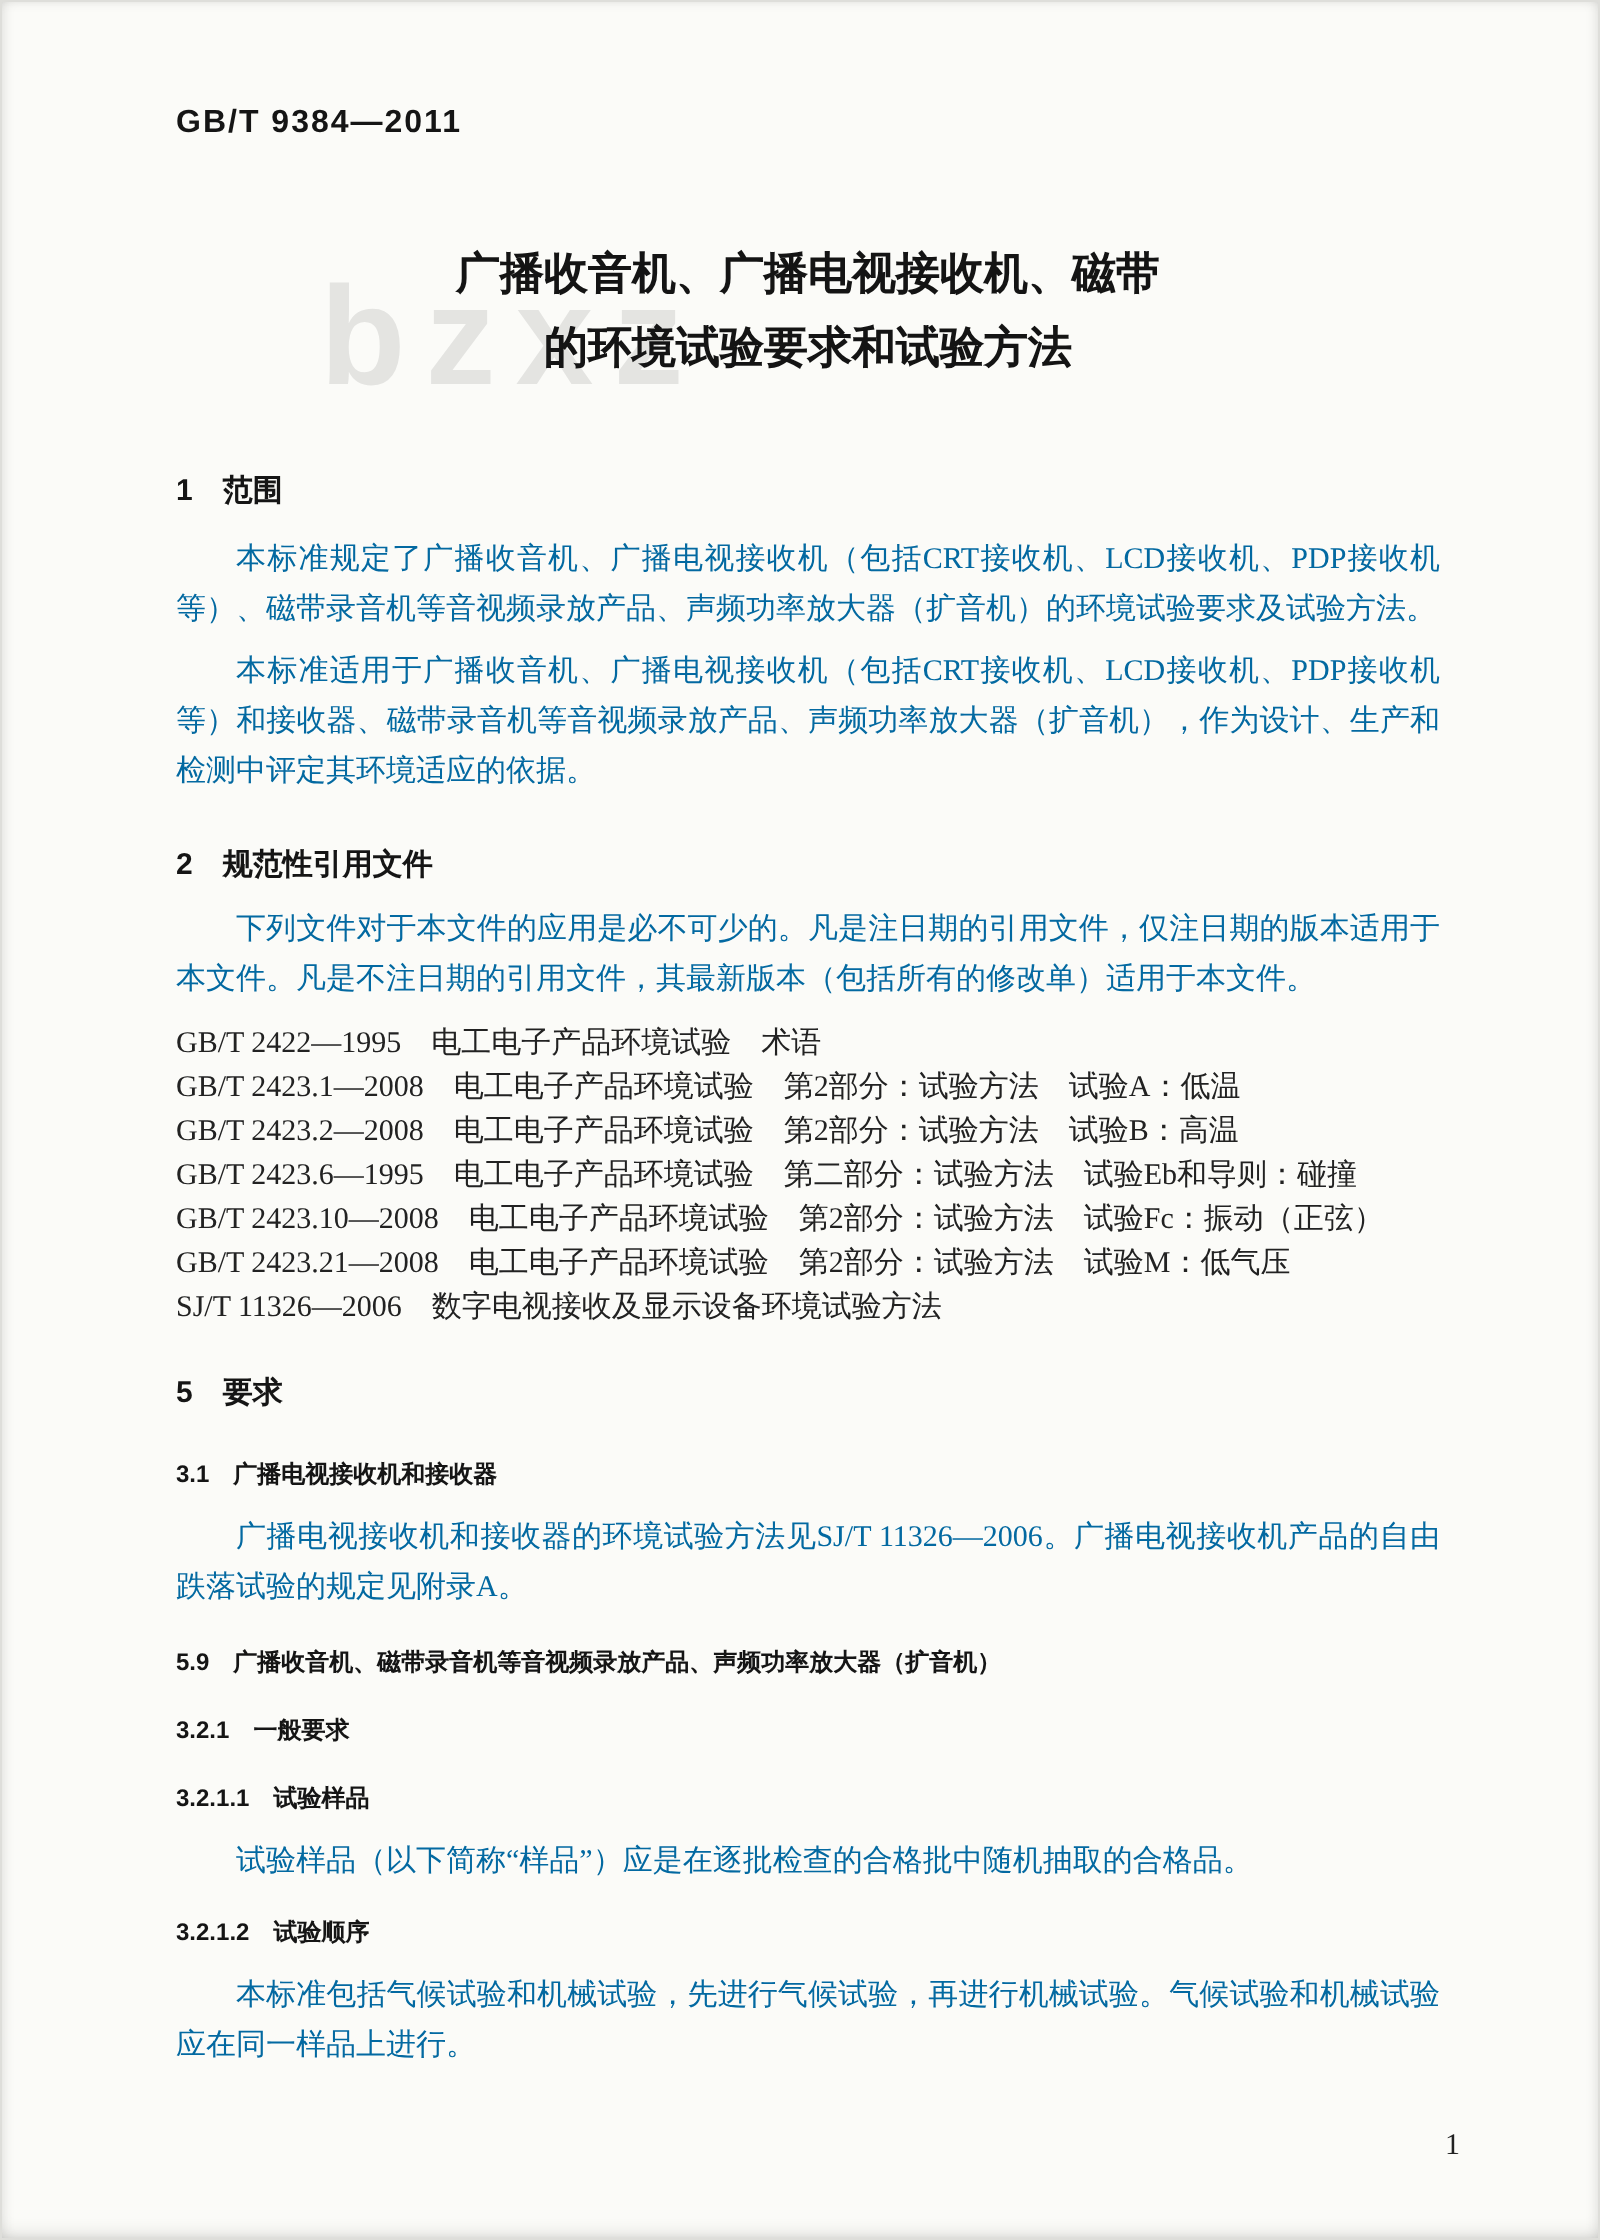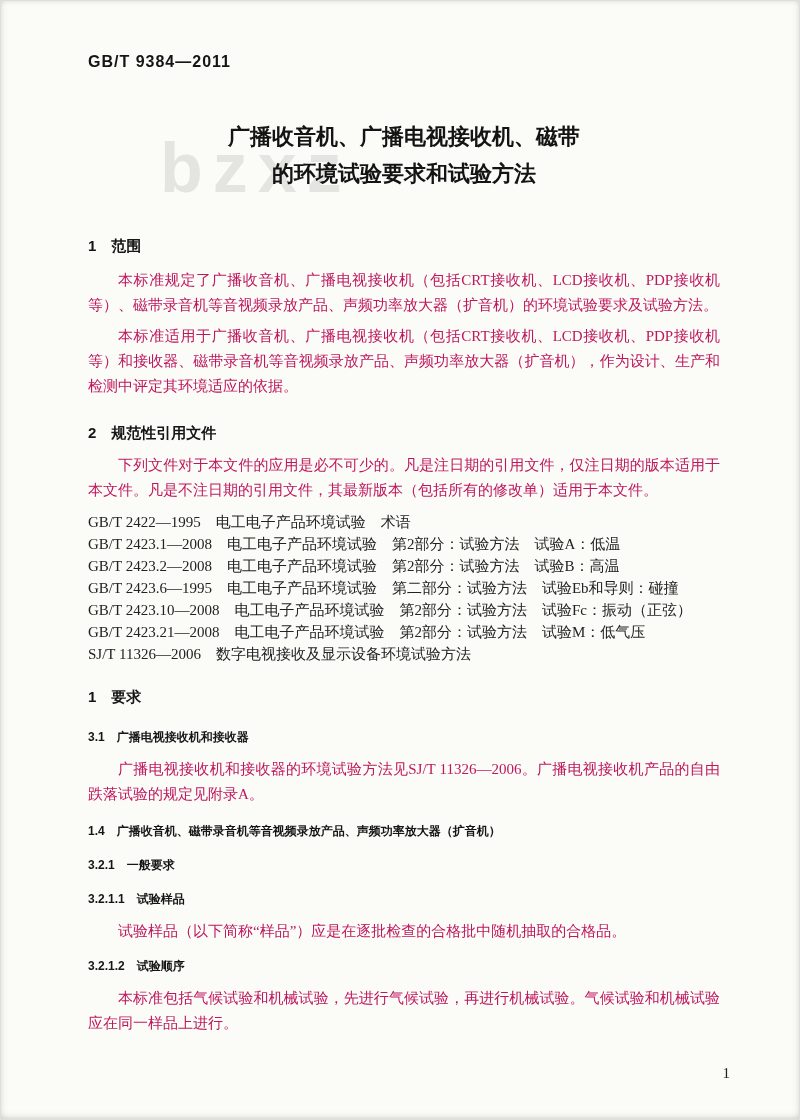--- a/index.html
+++ b/index.html
@@ -69,21 +69,21 @@
     line-height: 20px;
     color: #151515;
     margin: 0;
   }
   .para {
     margin: 0;
     font-size: 15px;
     line-height: 25px;
     text-indent: 2em;
     text-align: justify;
-    color: #be185d;
+    color: #0369a1;
   }
   .ref-list { margin: 8px 0 0 0; }
   .ref-item {
     font-size: 15px;
     line-height: 22px;
     color: #222;
     white-space: nowrap;
   }
   .page-number {
     position: absolute;
@@ -129,26 +129,26 @@
     <div class="ref-list">
       <div class="ref-item">GB/T 2422—1995　电工电子产品环境试验　术语</div>
       <div class="ref-item">GB/T 2423.1—2008　电工电子产品环境试验　第2部分：试验方法　试验A：低温</div>
       <div class="ref-item">GB/T 2423.2—2008　电工电子产品环境试验　第2部分：试验方法　试验B：高温</div>
       <div class="ref-item">GB/T 2423.6—1995　电工电子产品环境试验　第二部分：试验方法　试验Eb和导则：碰撞</div>
       <div class="ref-item">GB/T 2423.10—2008　电工电子产品环境试验　第2部分：试验方法　试验Fc：振动（正弦）</div>
       <div class="ref-item">GB/T 2423.21—2008　电工电子产品环境试验　第2部分：试验方法　试验M：低气压</div>
       <div class="ref-item">SJ/T 11326—2006　数字电视接收及显示设备环境试验方法</div>
     </div>
 
-    <h2 class="h-sec mt22">1　要求</h2>
+    <h2 class="h-sec mt22">5　要求</h2>
 
     <h3 class="h-sub mt20">3.1　广播电视接收机和接收器</h3>
     <p class="para mt10">广播电视接收机和接收器的环境试验方法见SJ/T 11326—2006。广播电视接收机产品的自由跌落试验的规定见附录A。</p>
 
-    <h3 class="h-sub mt14">1.4　广播收音机、磁带录音机等音视频录放产品、声频功率放大器（扩音机）</h3>
+    <h3 class="h-sub mt14">5.9　广播收音机、磁带录音机等音视频录放产品、声频功率放大器（扩音机）</h3>
 
     <h3 class="h-sub mt14">3.2.1　一般要求</h3>
 
     <h3 class="h-sub mt14">3.2.1.1　试验样品</h3>
     <p class="para mt10">试验样品（以下简称“样品”）应是在逐批检查的合格批中随机抽取的合格品。</p>
 
     <h3 class="h-sub mt12">3.2.1.2　试验顺序</h3>
     <p class="para mt10">本标准包括气候试验和机械试验，先进行气候试验，再进行机械试验。气候试验和机械试验应在同一样品上进行。</p>
 
   </div>

